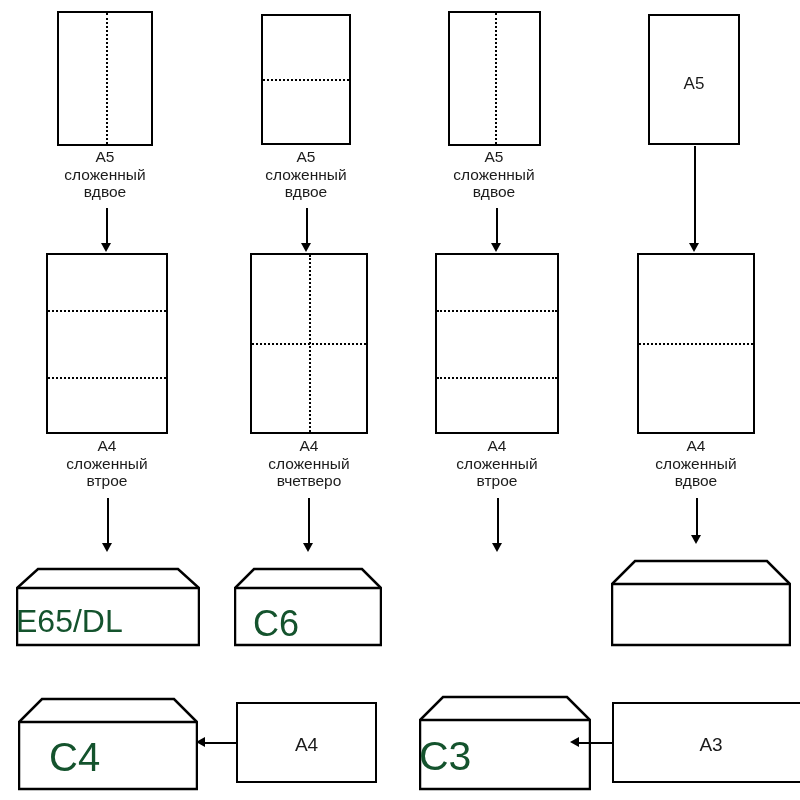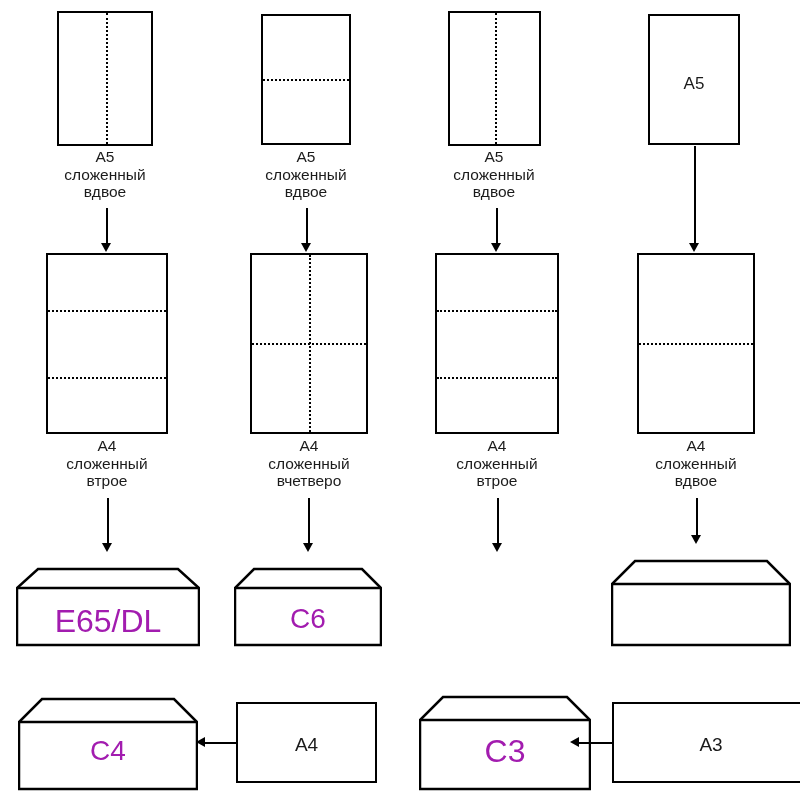--- a/index.html
+++ b/index.html
@@ -121,23 +121,22 @@
   .envelope svg {
     position: absolute;
     left: 0;
     top: 0;
     display: block;
   }
   .envelope .env-label {
     position: absolute;
     left: 0;
     right: 0;
-    text-align: center;
     font-weight: normal;
-    color: #a21caf;
+    color: #14532d;
   }
 
   
   .plain-box {
     position: absolute;
     box-sizing: border-box;
     border: 2.5px solid #000000;
     background: #ffffff;
   }
   .plain-box .pb-label {
@@ -214,21 +213,21 @@
   <div class="arrow-down" style="left:308px; top:498px; height:54px;">
     <div class="shaft"></div>
     <div class="head"></div>
   </div>
 
   <div class="envelope" style="left:234px; top:551px; width:148px; height:96px;">
     <svg width="148" height="96" viewBox="0 0 148 96">
       <path d="M20 18 L128 18 L147 37 L147 94 L1 94 L1 37 Z" fill="#ffffff" stroke="#000000" stroke-width="2.5" stroke-linejoin="miter"></path>
       <path d="M1 37 L147 37" fill="none" stroke="#000000" stroke-width="2.5"></path>
     </svg>
-    <div class="env-label" style="top:52px; font-size:28px;">C6</div>
+    <div class="env-label" style="top:52px; font-size:36px;margin-left:19px;">C6</div>
   </div>
 
   <div class="sheet" style="left:448px; top:11px; width:93px; height:135px;">
     <div class="fold-v" style="left:45px;"></div>
   </div>
   <div class="caption" style="left:424px; top:148px; width:140px;">
     <div>A5</div>
     <div>сложенный</div>
     <div>вдвое</div>
   </div>
@@ -278,38 +277,38 @@
       <path d="M24 18 L156 18 L179 41 L179 102 L1 102 L1 41 Z" fill="#ffffff" stroke="#000000" stroke-width="2.5" stroke-linejoin="miter"></path>
       <path d="M1 41 L179 41" fill="none" stroke="#000000" stroke-width="2.5"></path>
     </svg>
   </div>
 
   <div class="envelope" style="left:18px; top:685px; width:180px; height:106px;">
     <svg width="180" height="106" viewBox="0 0 180 106">
       <path d="M24 14 L156 14 L179 37 L179 104 L1 104 L1 37 Z" fill="#ffffff" stroke="#000000" stroke-width="2.5" stroke-linejoin="miter"></path>
       <path d="M1 37 L179 37" fill="none" stroke="#000000" stroke-width="2.5"></path>
     </svg>
-    <div class="env-label" style="top:50px; font-size:28px;">C4</div>
+    <div class="env-label" style="top:50px; font-size:40px;margin-left:31px;">C4</div>
   </div>
 
   <div class="arrow-left" style="left:196px; top:742px; width:40px;">
     <div class="shaft"></div>
     <div class="head"></div>
   </div>
 
   <div class="plain-box" style="left:236px; top:702px; width:141px; height:81px;">
     <div class="pb-label" style="top:30px;">A4</div>
   </div>
 
   <div class="envelope" style="left:419px; top:683px; width:172px; height:108px;">
     <svg width="172" height="108" viewBox="0 0 172 108">
       <path d="M24 14 L148 14 L171 37 L171 106 L1 106 L1 37 Z" fill="#ffffff" stroke="#000000" stroke-width="2.5" stroke-linejoin="miter"></path>
       <path d="M1 37 L171 37" fill="none" stroke="#000000" stroke-width="2.5"></path>
     </svg>
-    <div class="env-label" style="top:50px; font-size:32px;">C3</div>
+    <div class="env-label" style="top:50px; font-size:41px;">C3</div>
   </div>
 
   <div class="arrow-left" style="left:570px; top:742px; width:42px;">
     <div class="shaft"></div>
     <div class="head"></div>
   </div>
 
   <div class="plain-box" style="left:612px; top:702px; width:198px; height:81px;">
     <div class="pb-label" style="top:30px;">A3</div>
   </div>

